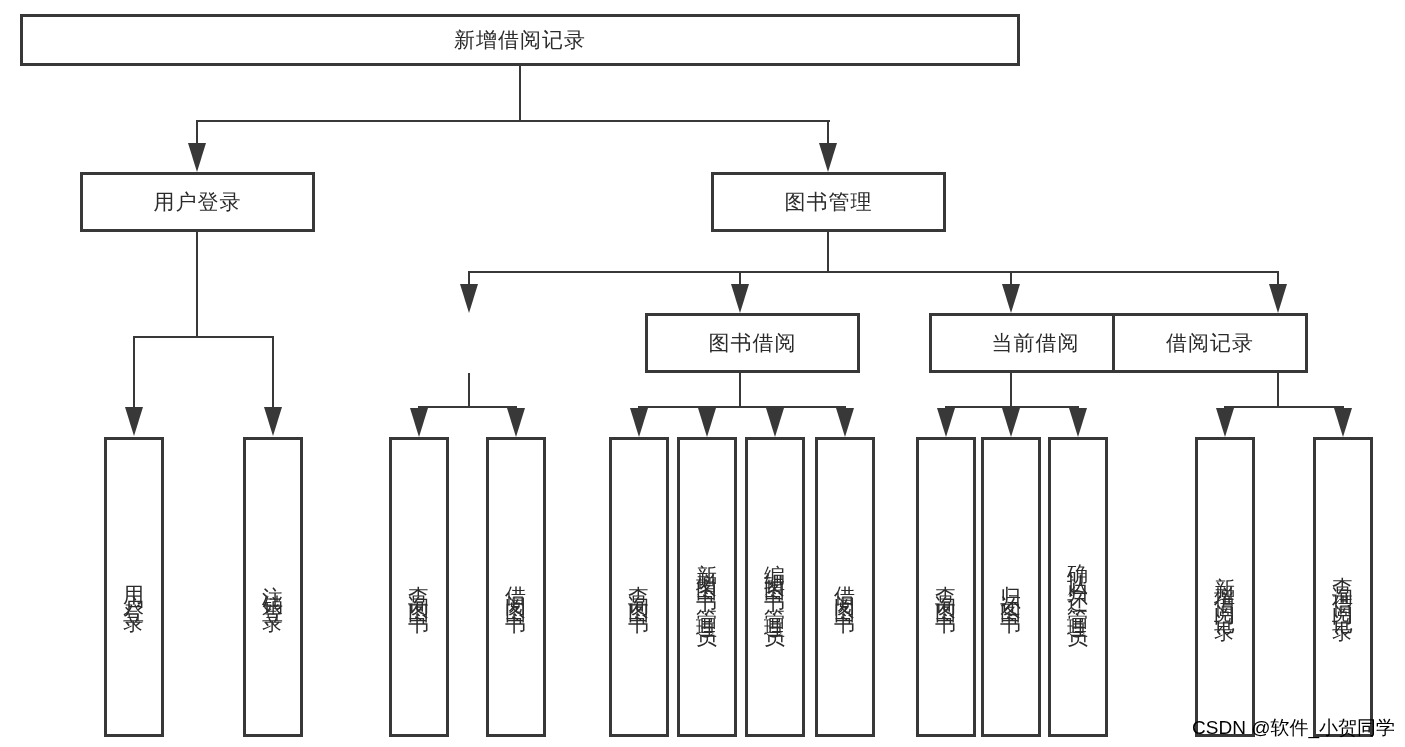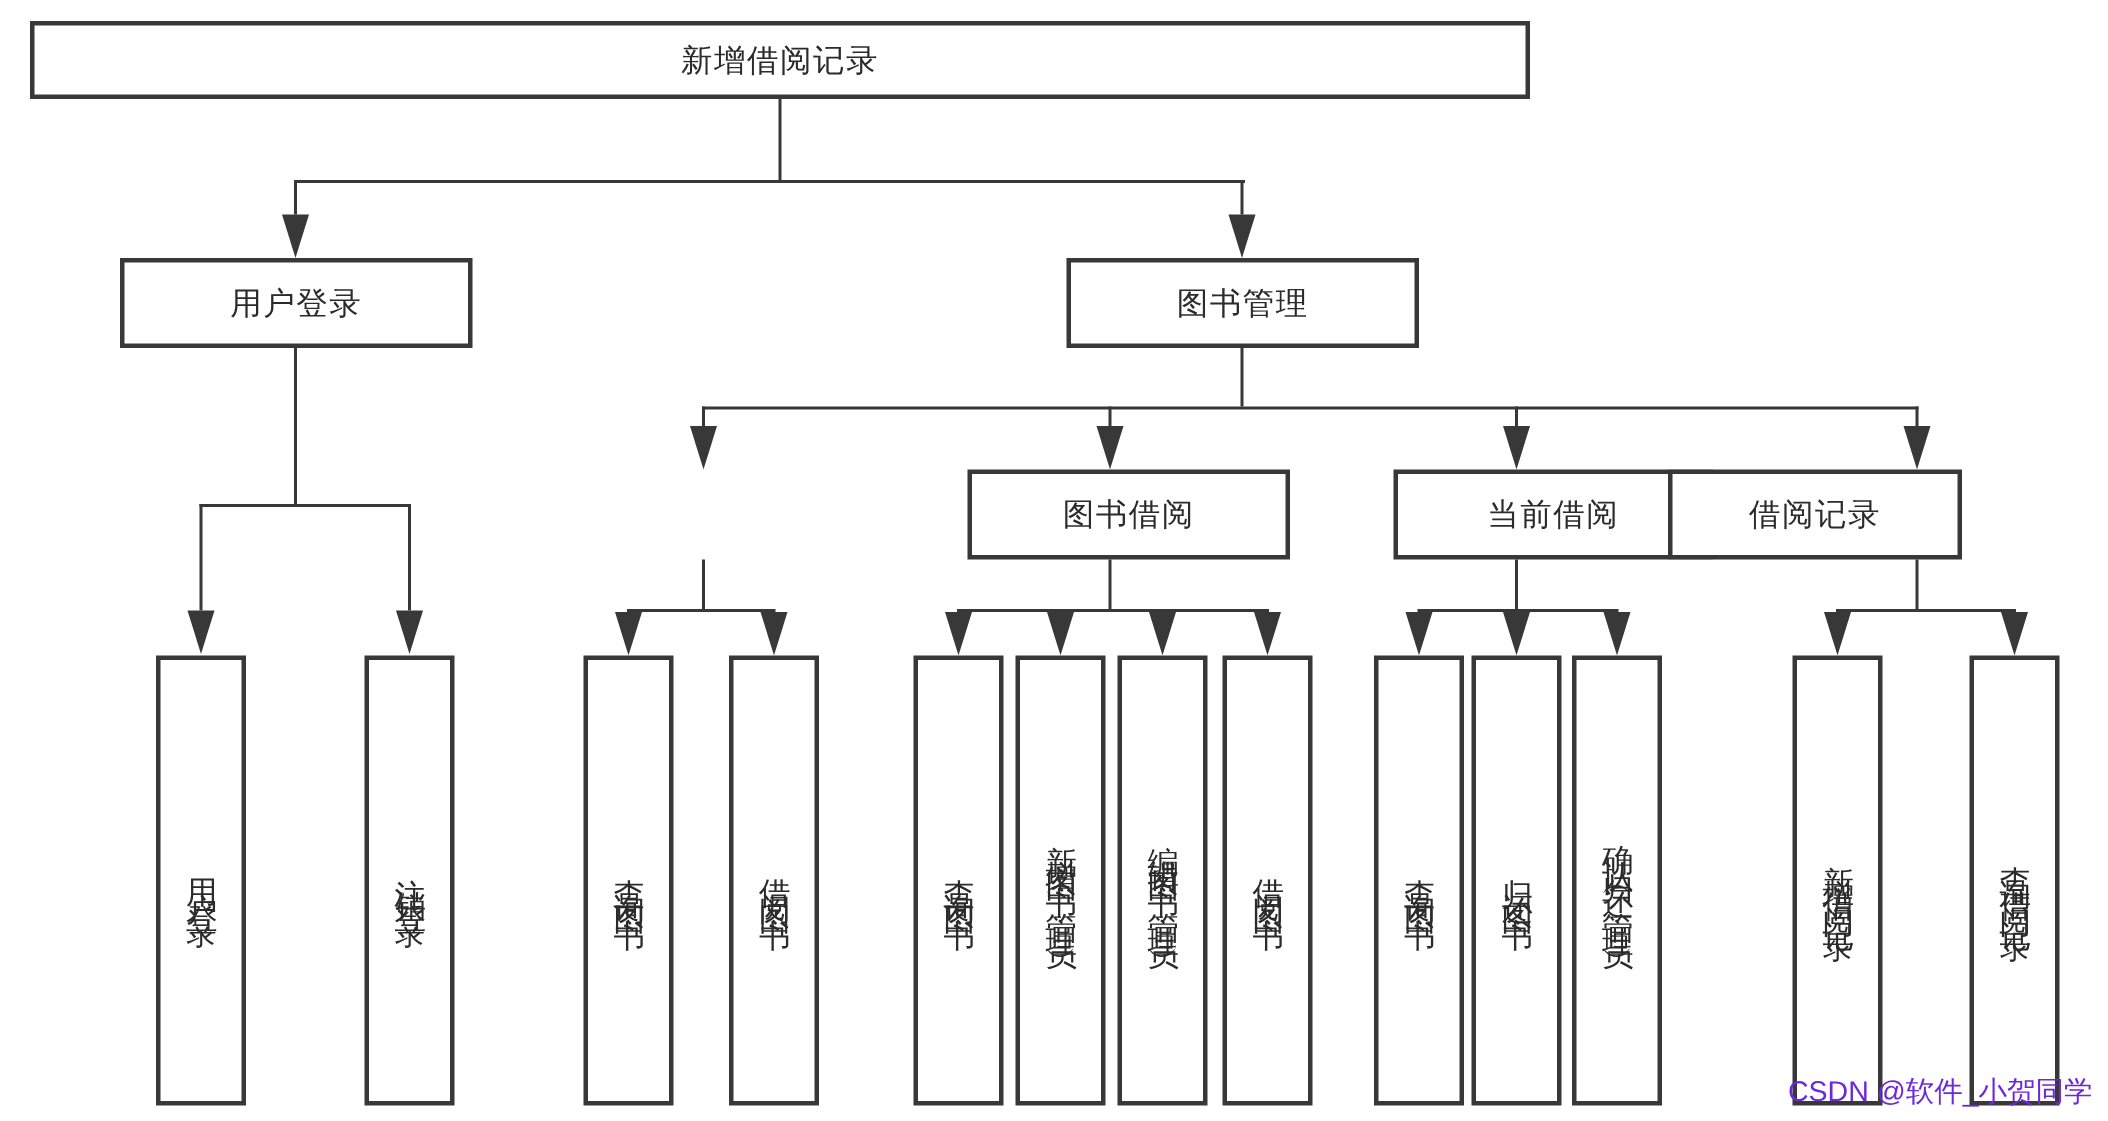--- a/index.html
+++ b/index.html
@@ -56,21 +56,21 @@
     width: 0;
     height: 0;
     border-left: 9px solid transparent;
     border-right: 9px solid transparent;
     border-top: 29px solid #383838;
   }
   .watermark {
     position: absolute;
     right: 10px;
     bottom: 6px;
-    color: #6d28d9;
+    color: #000000;
     font-size: 19px;
     z-index: 5;
     white-space: nowrap;
   }
 </style>
 </head>
 <body>
 
 <div id="canvas">
 

